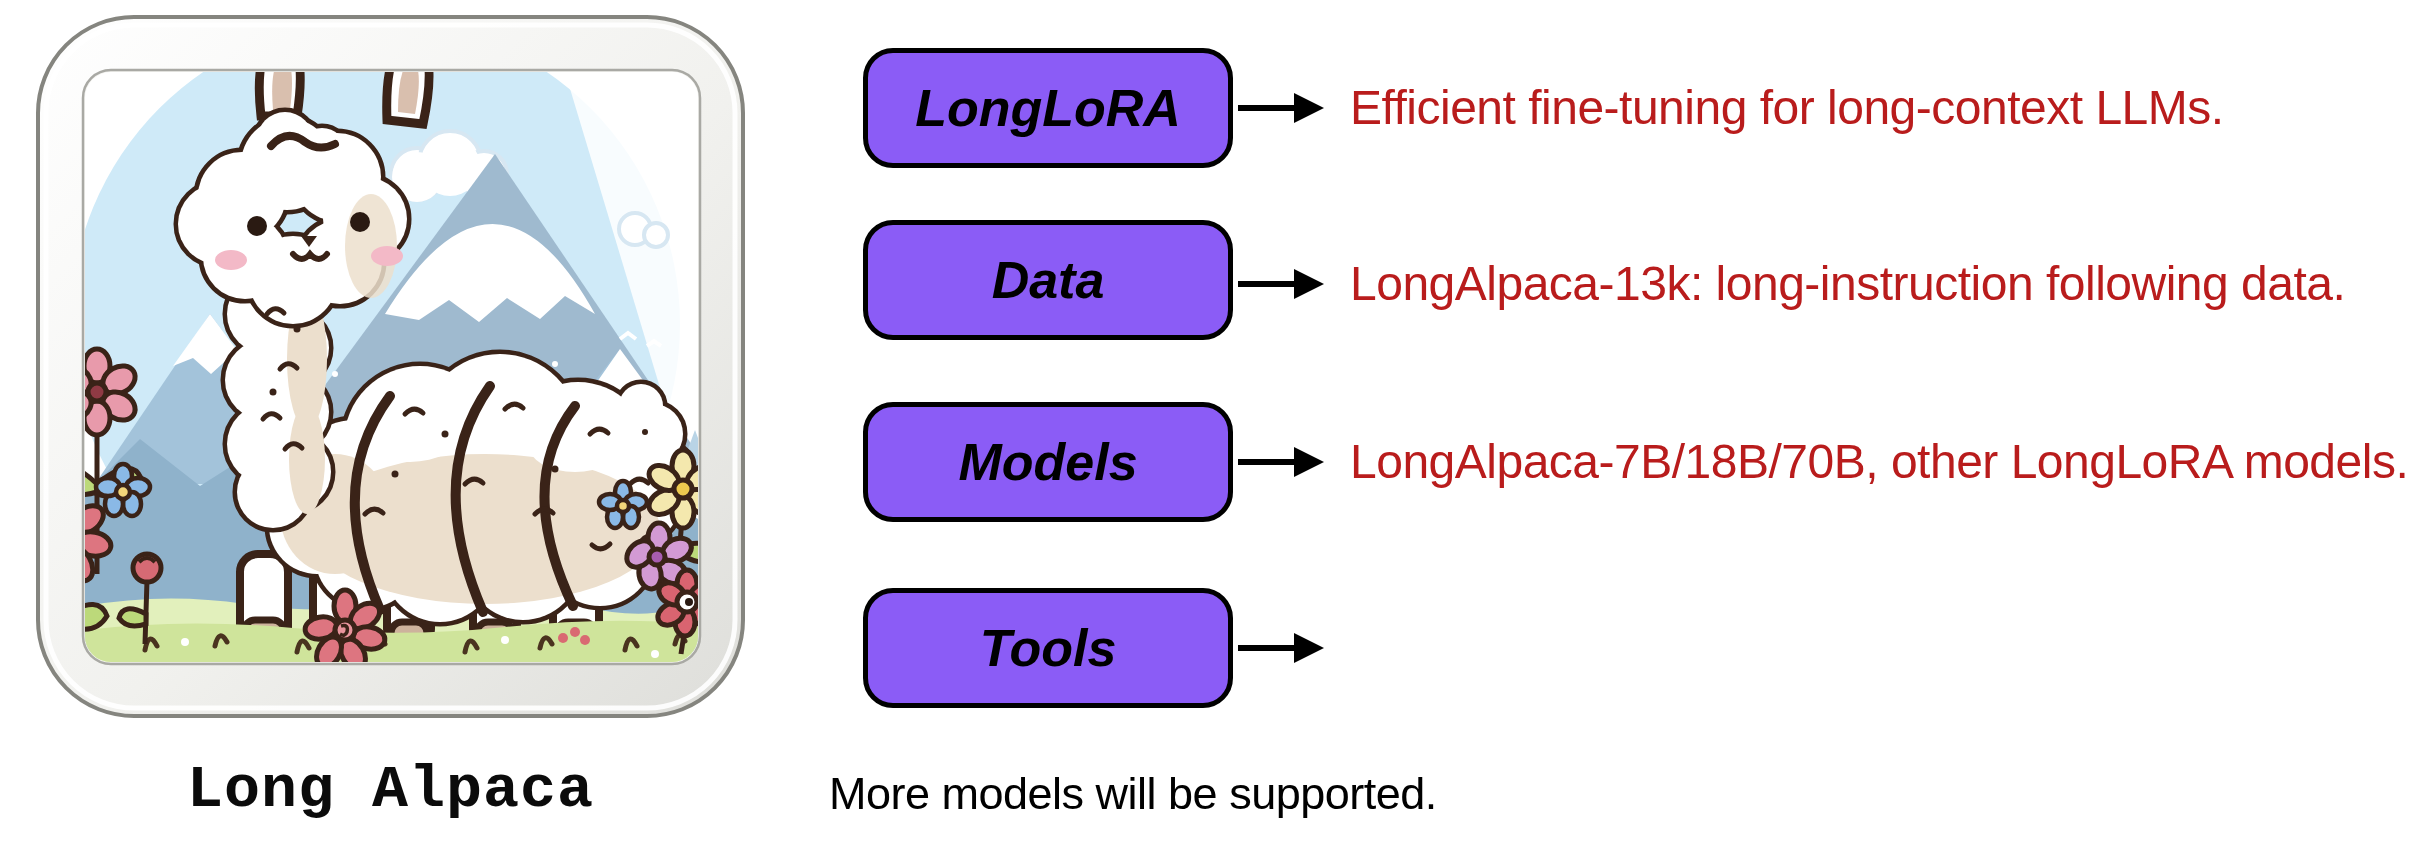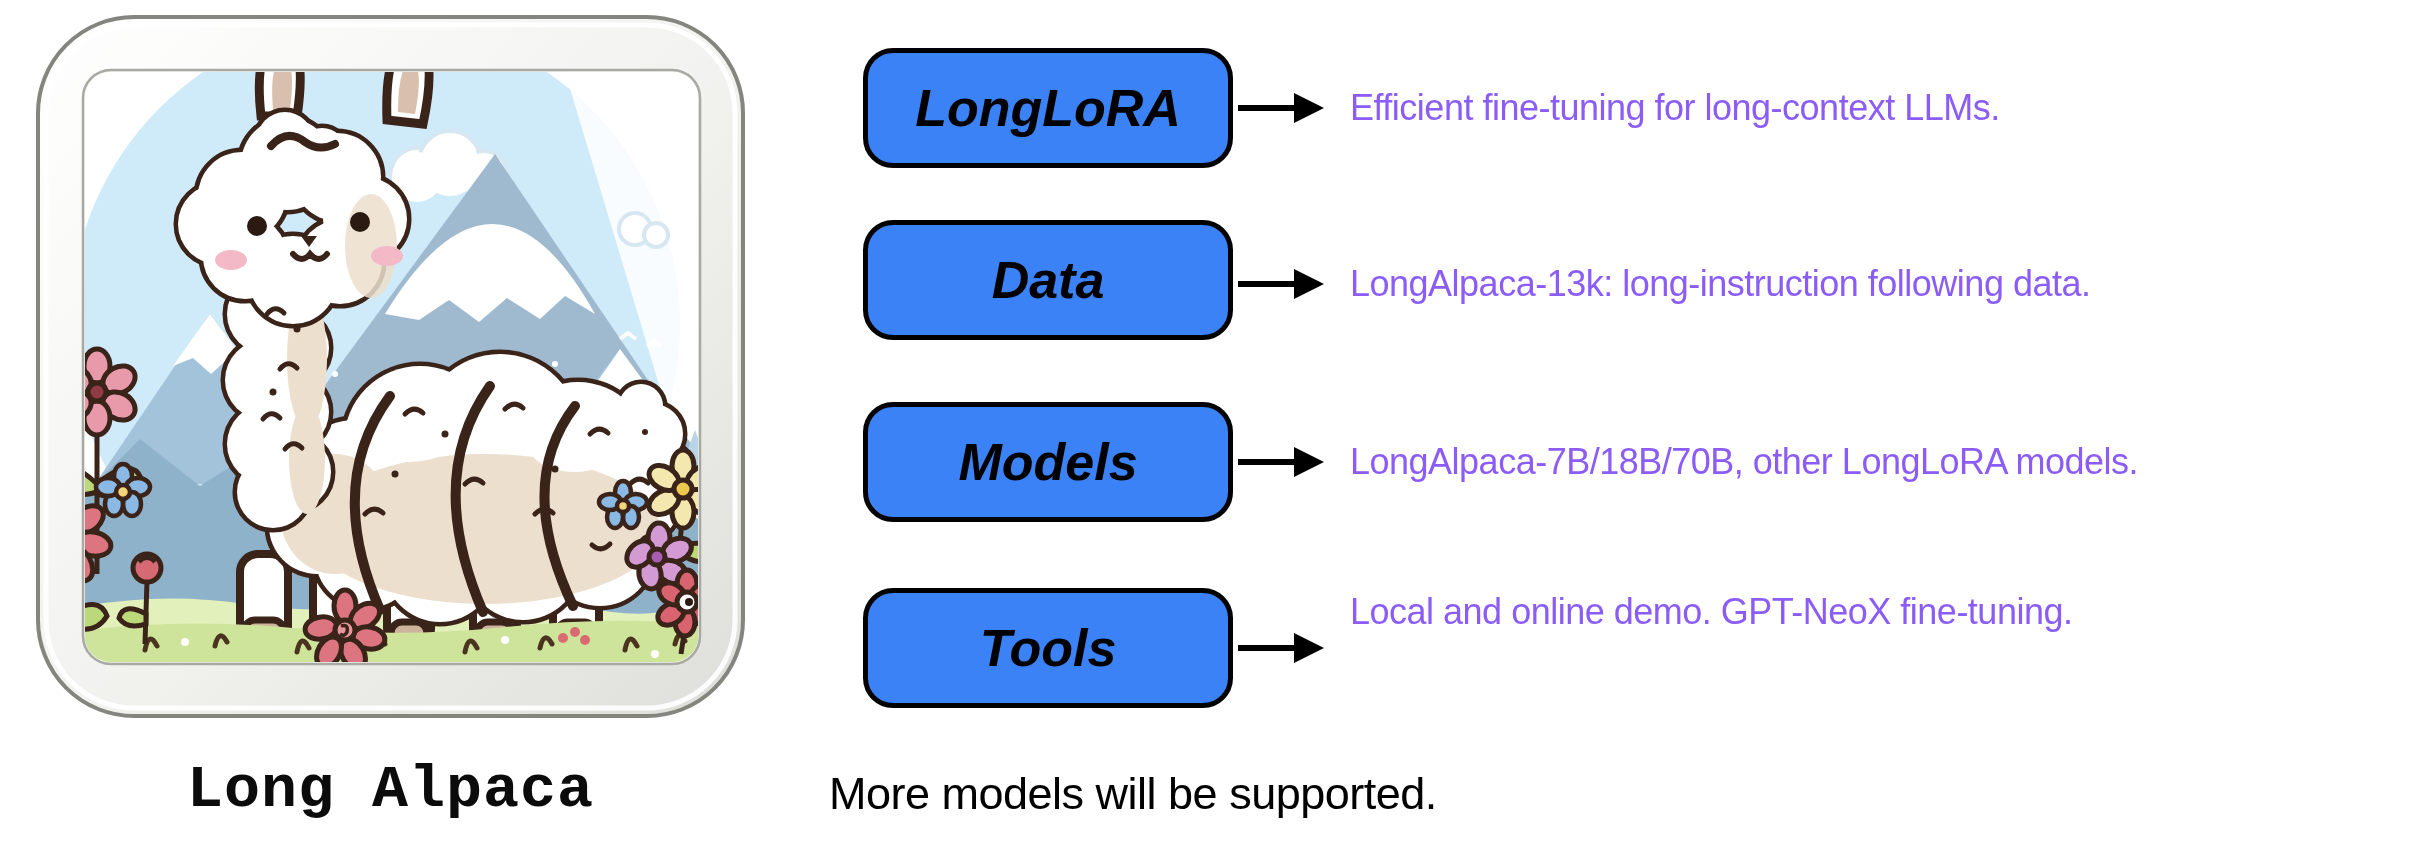--- a/index.html
+++ b/index.html
@@ -11,34 +11,34 @@
   
   .icon-wrap{position:absolute;left:35px;top:14px;width:711px;height:705px;}
   .icon-wrap svg{display:block;width:100%;height:100%;}
   .caption{
     position:absolute;left:35px;top:756px;width:711px;
     text-align:center;font-size:60px;font-weight:700;letter-spacing:1px;color:#0b0b0b;font-family:Liberation Mono, monospace;
   }
   
   .pill{
     position:absolute;left:863px;width:370px;height:120px;box-sizing:border-box;
-    border:5px solid #000;border-radius:30px;background:#3b82f6;
+    border:5px solid #000;border-radius:30px;background:#8b5cf6;
     display:flex;align-items:center;justify-content:center;
     font-size:52px;font-style:italic;font-weight:600;color:#000;
   }
   .pill.r1{top:48px;} .pill.r2{top:220px;} .pill.r3{top:402px;} .pill.r4{top:588px;}
   .arrow{position:absolute;left:1238px;width:56px;height:6px;background:#000;}
   .arrow::after{
     content:"";position:absolute;left:56px;top:-12px;width:0;height:0;
     border-left:30px solid #000;border-top:15px solid transparent;border-bottom:15px solid transparent;
   }
   .arrow.r1{top:105px;} .arrow.r2{top:281px;} .arrow.r3{top:459px;} .arrow.r4{top:645px;}
   .desc{
-    position:absolute;left:1350px;font-size:36px;line-height:72px;
-    letter-spacing:-0.5px;color:#8b5cf6;white-space:nowrap;
+    position:absolute;left:1350px;font-size:48px;line-height:72px;
+    letter-spacing:-0.5px;color:#b91c1c;white-space:nowrap;
   }
   .desc.r1{top:72px;} .desc.r2{top:248px;} .desc.r3{top:426px;} .desc.r4{top:576px;}
   .footnote{position:absolute;left:829px;top:768px;font-size:45px;letter-spacing:-0.5px;color:#000;}
 </style>
 </head>
 <body>
 
 <figure class="icon-wrap" style="margin:0">
   <svg viewBox="0 0 711 705" aria-hidden="true">
     <defs>
@@ -397,16 +397,15 @@
 <div class="arrow r3"></div>
 <div class="desc r3">
   <div>LongAlpaca-7B/18B/70B, other LongLoRA models.</div>
 </div>
 
 <div class="pill r4">
   <span>Tools</span>
 </div>
 <div class="arrow r4"></div>
 <div class="desc r4">
-  <div>Local and online demo. GPT-NeoX fine-tuning.</div>
 </div>
 
 <div class="footnote">More models will be supported.</div>
 
 </body></html>

